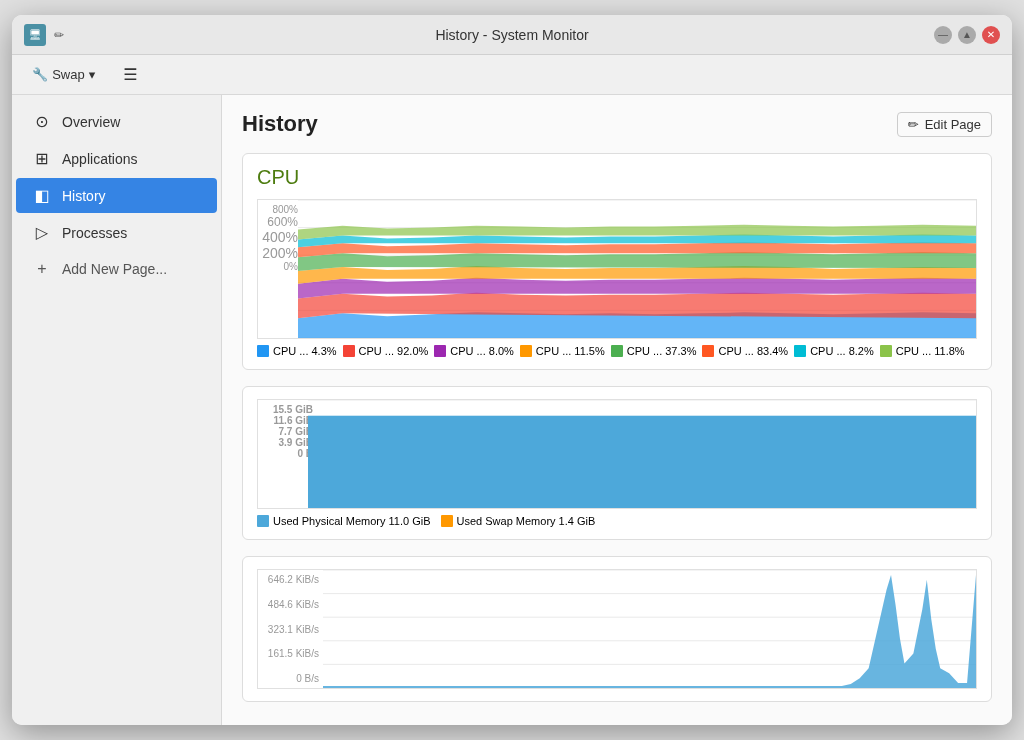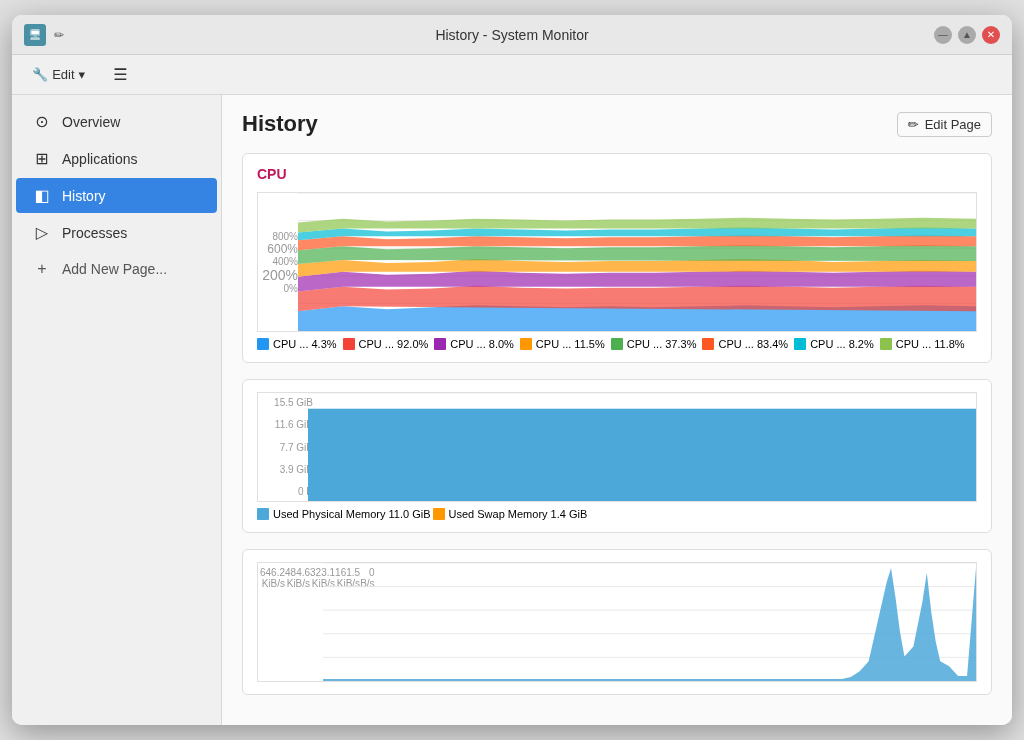--- a/index.html
+++ b/index.html
@@ -177,23 +177,23 @@
       border: 1px solid #ccc;
     }
     .section {
       background: white;
       border: 1px solid #ddd;
       border-radius: 6px;
       margin-bottom: 16px;
       padding: 12px 14px;
     }
     .section-title {
-      font-size: 14px;
-      font-weight: bold;
-      color: #be185d;
+      font-size: 20px;
+      font-weight: normal;
+      color: #4d7c0f;
       margin-bottom: 10px;
     }
     .chart-container {
       position: relative;
       width: 100%;
     }
     
     .cpu-chart {
       height: 140px;
       background: #fff;
@@ -233,31 +233,32 @@
       background: #fff;
       border: 1px solid #e0e0e0;
       position: relative;
       overflow: hidden;
     }
     .chart-y-labels {
       position: absolute;
       top: 0; left: 0; bottom: 0;
       width: 65px;
       display: flex;
+      flex-direction: column;
       justify-content: space-between;
       padding: 4px 4px 4px 2px;
     }
     .y-label {
       font-size: 10px;
       color: #999;
       text-align: right;
     }
     .network-legend {
       display: flex;
-      gap: 2px;
+      gap: 10px;
       margin-top: 6px;
       font-size: 11px;
     }
     svg.chart-svg {
       position: absolute;
       top: 0;
       left: 65px;
       right: 0;
       bottom: 0;
       width: calc(100% - 65px);
@@ -296,21 +297,21 @@
     <div class="titlebar-right">
       <button class="wm-btn wm-btn-min">—</button>
       <button class="wm-btn wm-btn-max">▲</button>
       <button class="wm-btn wm-btn-close">✕</button>
     </div>
   </div>
 
   <div class="toolbar">
     <button class="tools-btn">
       <span>🔧</span>
-      <span>Edit</span>
+      <span>Swap</span>
       <span>▾</span>
     </button>
     <button class="hamburger-btn">☰</button>
   </div>
 
   <div class="main-content">
 
     <div class="sidebar">
       <div class="sidebar-item">
         <span class="icon">⊙</span>
@@ -341,24 +342,24 @@
           <span>✏</span>
           <span>Edit Page</span>
         </button>
       </div>
 
       <div class="section">
         <div class="section-title">CPU</div>
         <div class="chart-container">
           <div class="cpu-chart">
 
-            <div style="position:absolute;top:0;left:0;bottom:0;width:40px;display:flex;flex-direction:column;justify-content:center;padding:4px 2px;">
+            <div style="position:absolute;top:0;left:0;bottom:0;width:40px;display:flex;flex-direction:column;justify-content:flex-start;padding:4px 2px;">
               <span style="font-size:10px;color:#999;text-align:right;width:38px;">800%</span>
               <span style="font-size:12px;color:#999;text-align:right;width:38px;">600%</span>
-              <span style="font-size:10px;color:#999;text-align:right;width:38px;">400%</span>
+              <span style="font-size:14px;color:#999;text-align:right;width:38px;">400%</span>
               <span style="font-size:14px;color:#999;text-align:right;width:38px;">200%</span>
               <span style="font-size:10px;color:#999;text-align:right;width:38px;">0%</span>
             </div>
 
             <svg class="cpu-svg" viewBox="0 0 760 140" preserveAspectRatio="none">
 
               <line x1="0" y1="0" x2="760" y2="0" stroke="#e8e8e8" stroke-width="1"></line>
               <line x1="0" y1="28" x2="760" y2="28" stroke="#e8e8e8" stroke-width="1"></line>
               <line x1="0" y1="56" x2="760" y2="56" stroke="#e8e8e8" stroke-width="1"></line>
               <line x1="0" y1="84" x2="760" y2="84" stroke="#e8e8e8" stroke-width="1"></line>
@@ -425,21 +426,21 @@
               <span>CPU ... 11.8%</span>
             </div>
           </div>
         </div>
       </div>
 
       <div class="section">
         <div class="chart-container">
           <div class="memory-chart">
 
-            <div style="position:absolute;top:0;left:0;bottom:0;width:55px;display:flex;flex-direction:column;justify-content:space-between;padding:4px 2px;">
+            <div style="position:absolute;top:0;left:0;bottom:0;width:55px;display:flex;flex-direction:column;justify-content:flex-start;padding:4px 2px;font-weight:bold;">
               <span style="font-size:10px;color:#999;text-align:right;width:53px;">15.5 GiB</span>
               <span style="font-size:10px;color:#999;text-align:right;width:53px;">11.6 GiB</span>
               <span style="font-size:10px;color:#999;text-align:right;width:53px;">7.7 GiB</span>
               <span style="font-size:10px;color:#999;text-align:right;width:53px;">3.9 GiB</span>
               <span style="font-size:10px;color:#999;text-align:right;width:53px;">0 B</span>
             </div>
             <svg class="mem-svg" viewBox="0 0 745 110" preserveAspectRatio="none">
 
               <line x1="0" y1="0" x2="745" y2="0" stroke="#e8e8e8" stroke-width="1"></line>
               <line x1="0" y1="22" x2="745" y2="22" stroke="#e8e8e8" stroke-width="1"></line>

